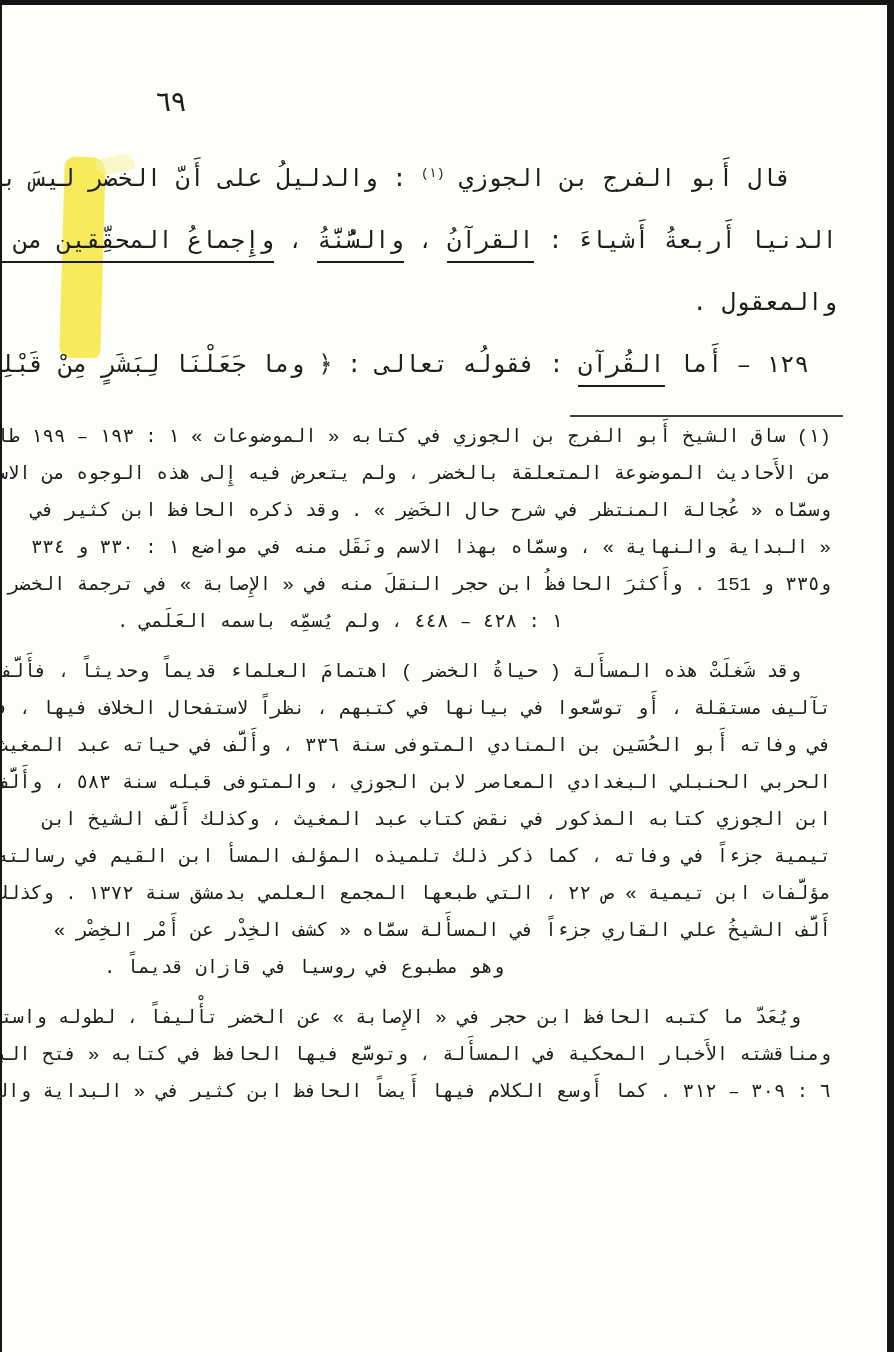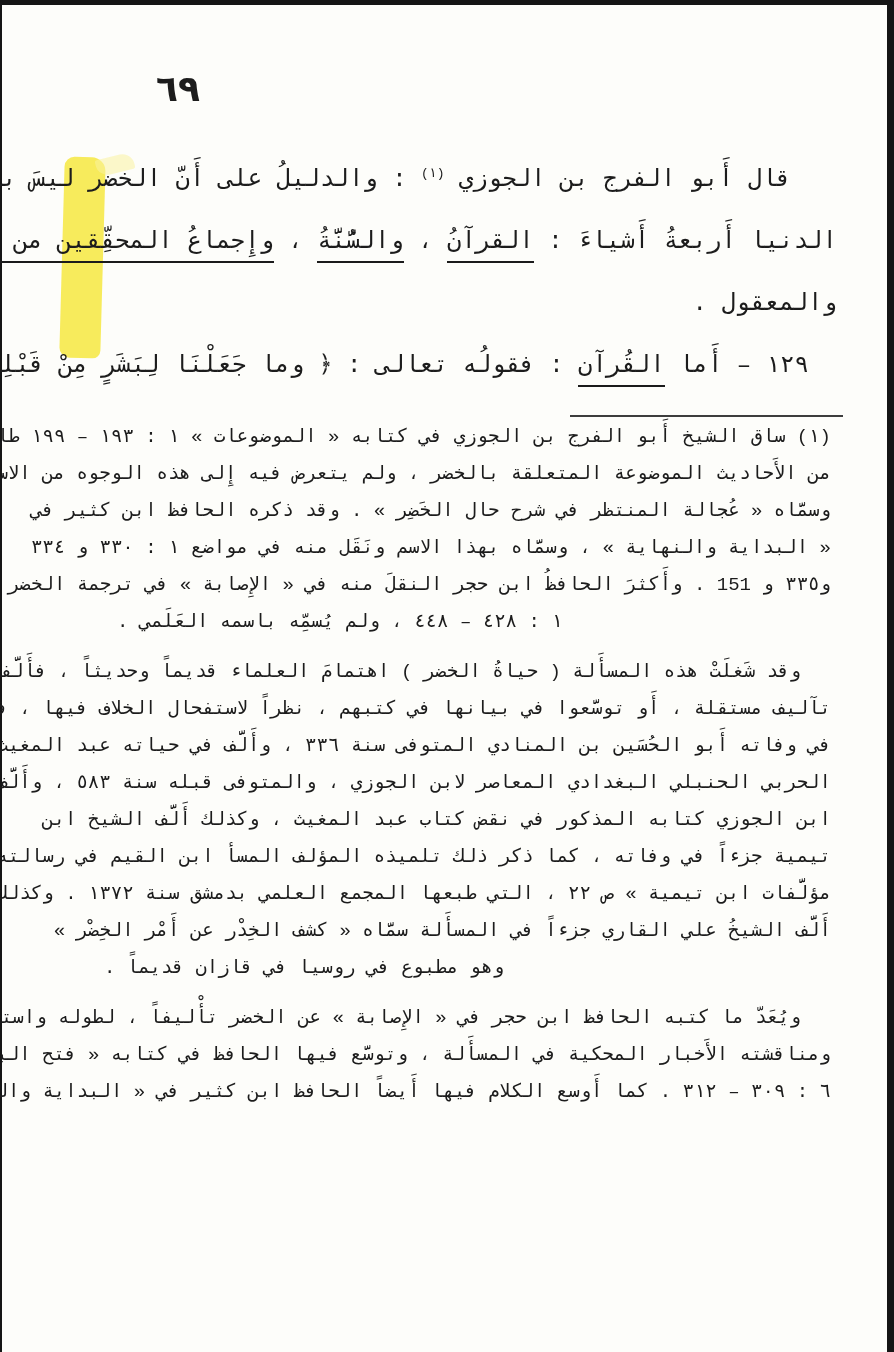--- a/index.html
+++ b/index.html
@@ -8,22 +8,22 @@
     background:#fdfdfa;color:#1c1c1c;
     font-family:"DejaVu Sans",sans-serif;
   }
   
   .edge{position:absolute;background:#151515;}
   #edge-top{left:0;top:0;width:894px;height:5px;}
   #edge-left{left:0;top:0;width:2px;height:1352px;}
   #edge-right{right:0;top:0;width:7px;height:1352px;}
   
   #page-number{
-    position:absolute;left:156px;top:68px;
-    font-size:36px;font-weight:bold;letter-spacing:2px;direction:rtl;
+    position:absolute;left:156px;top:85px;
+    font-size:28px;font-weight:normal;letter-spacing:2px;direction:rtl;
   }
   
   #highlight-mark{
     position:absolute;left:62px;top:157px;width:41px;height:201px;
     border-radius:10px 14px 8px 10px;transform:rotate(1.6deg);
     opacity:.92;
   }
   #highlight-tail{
     position:absolute;left:96px;top:156px;width:38px;height:17px;
     border-radius:2px 12px 2px 12px;transform:rotate(-14deg);

